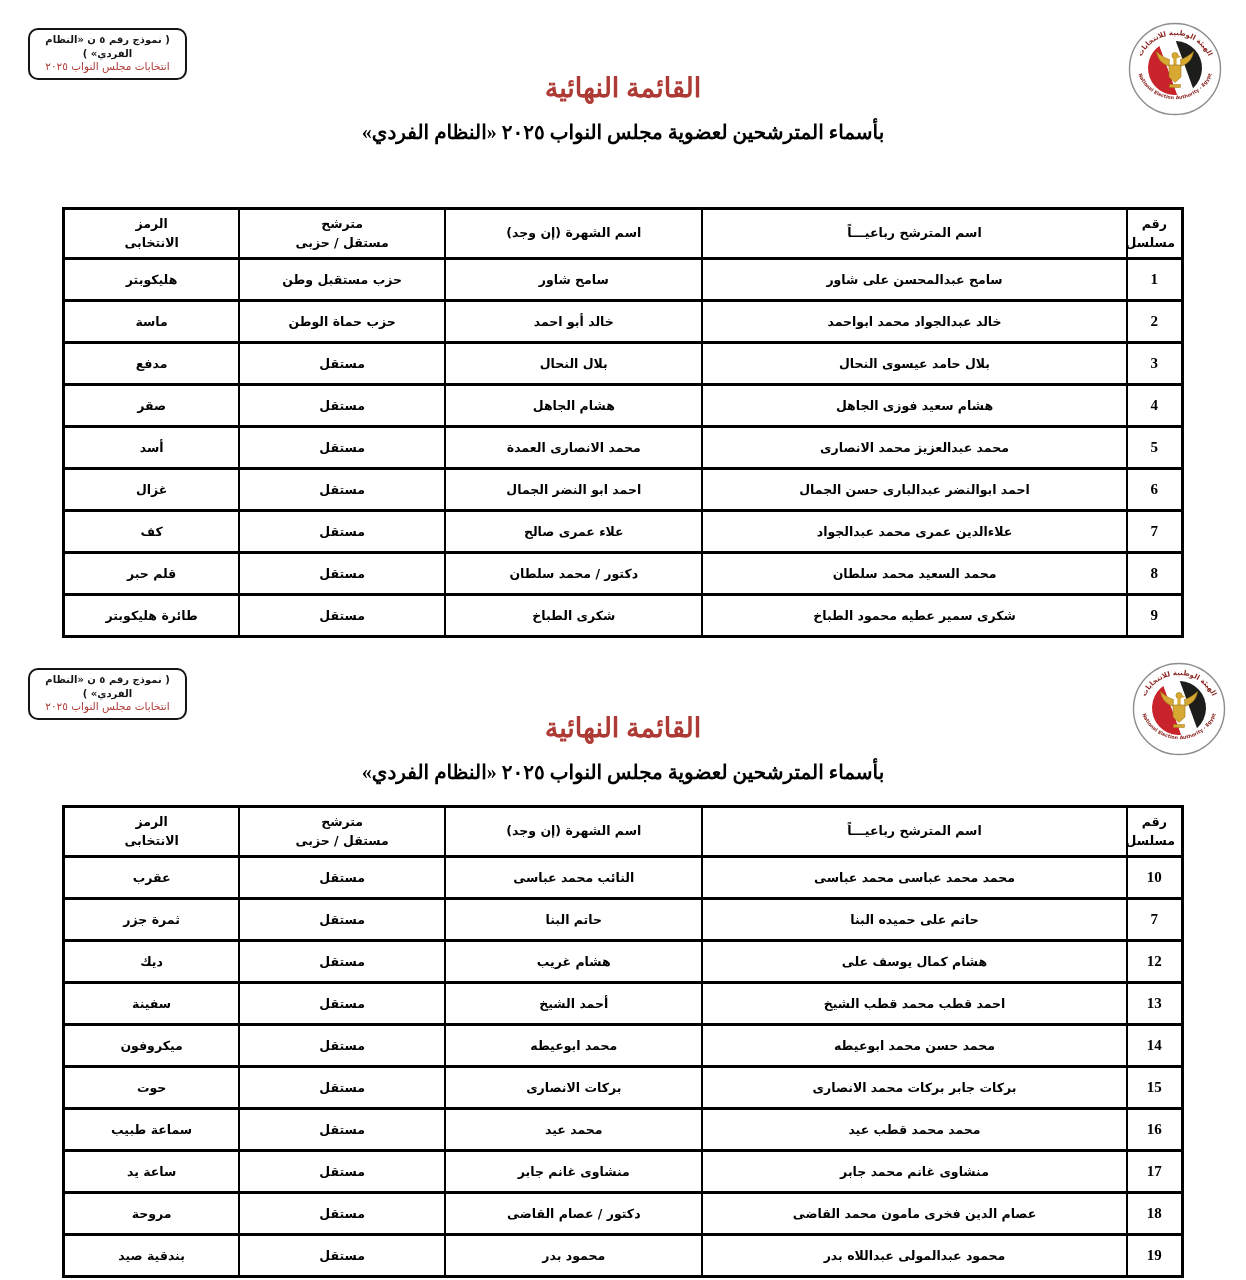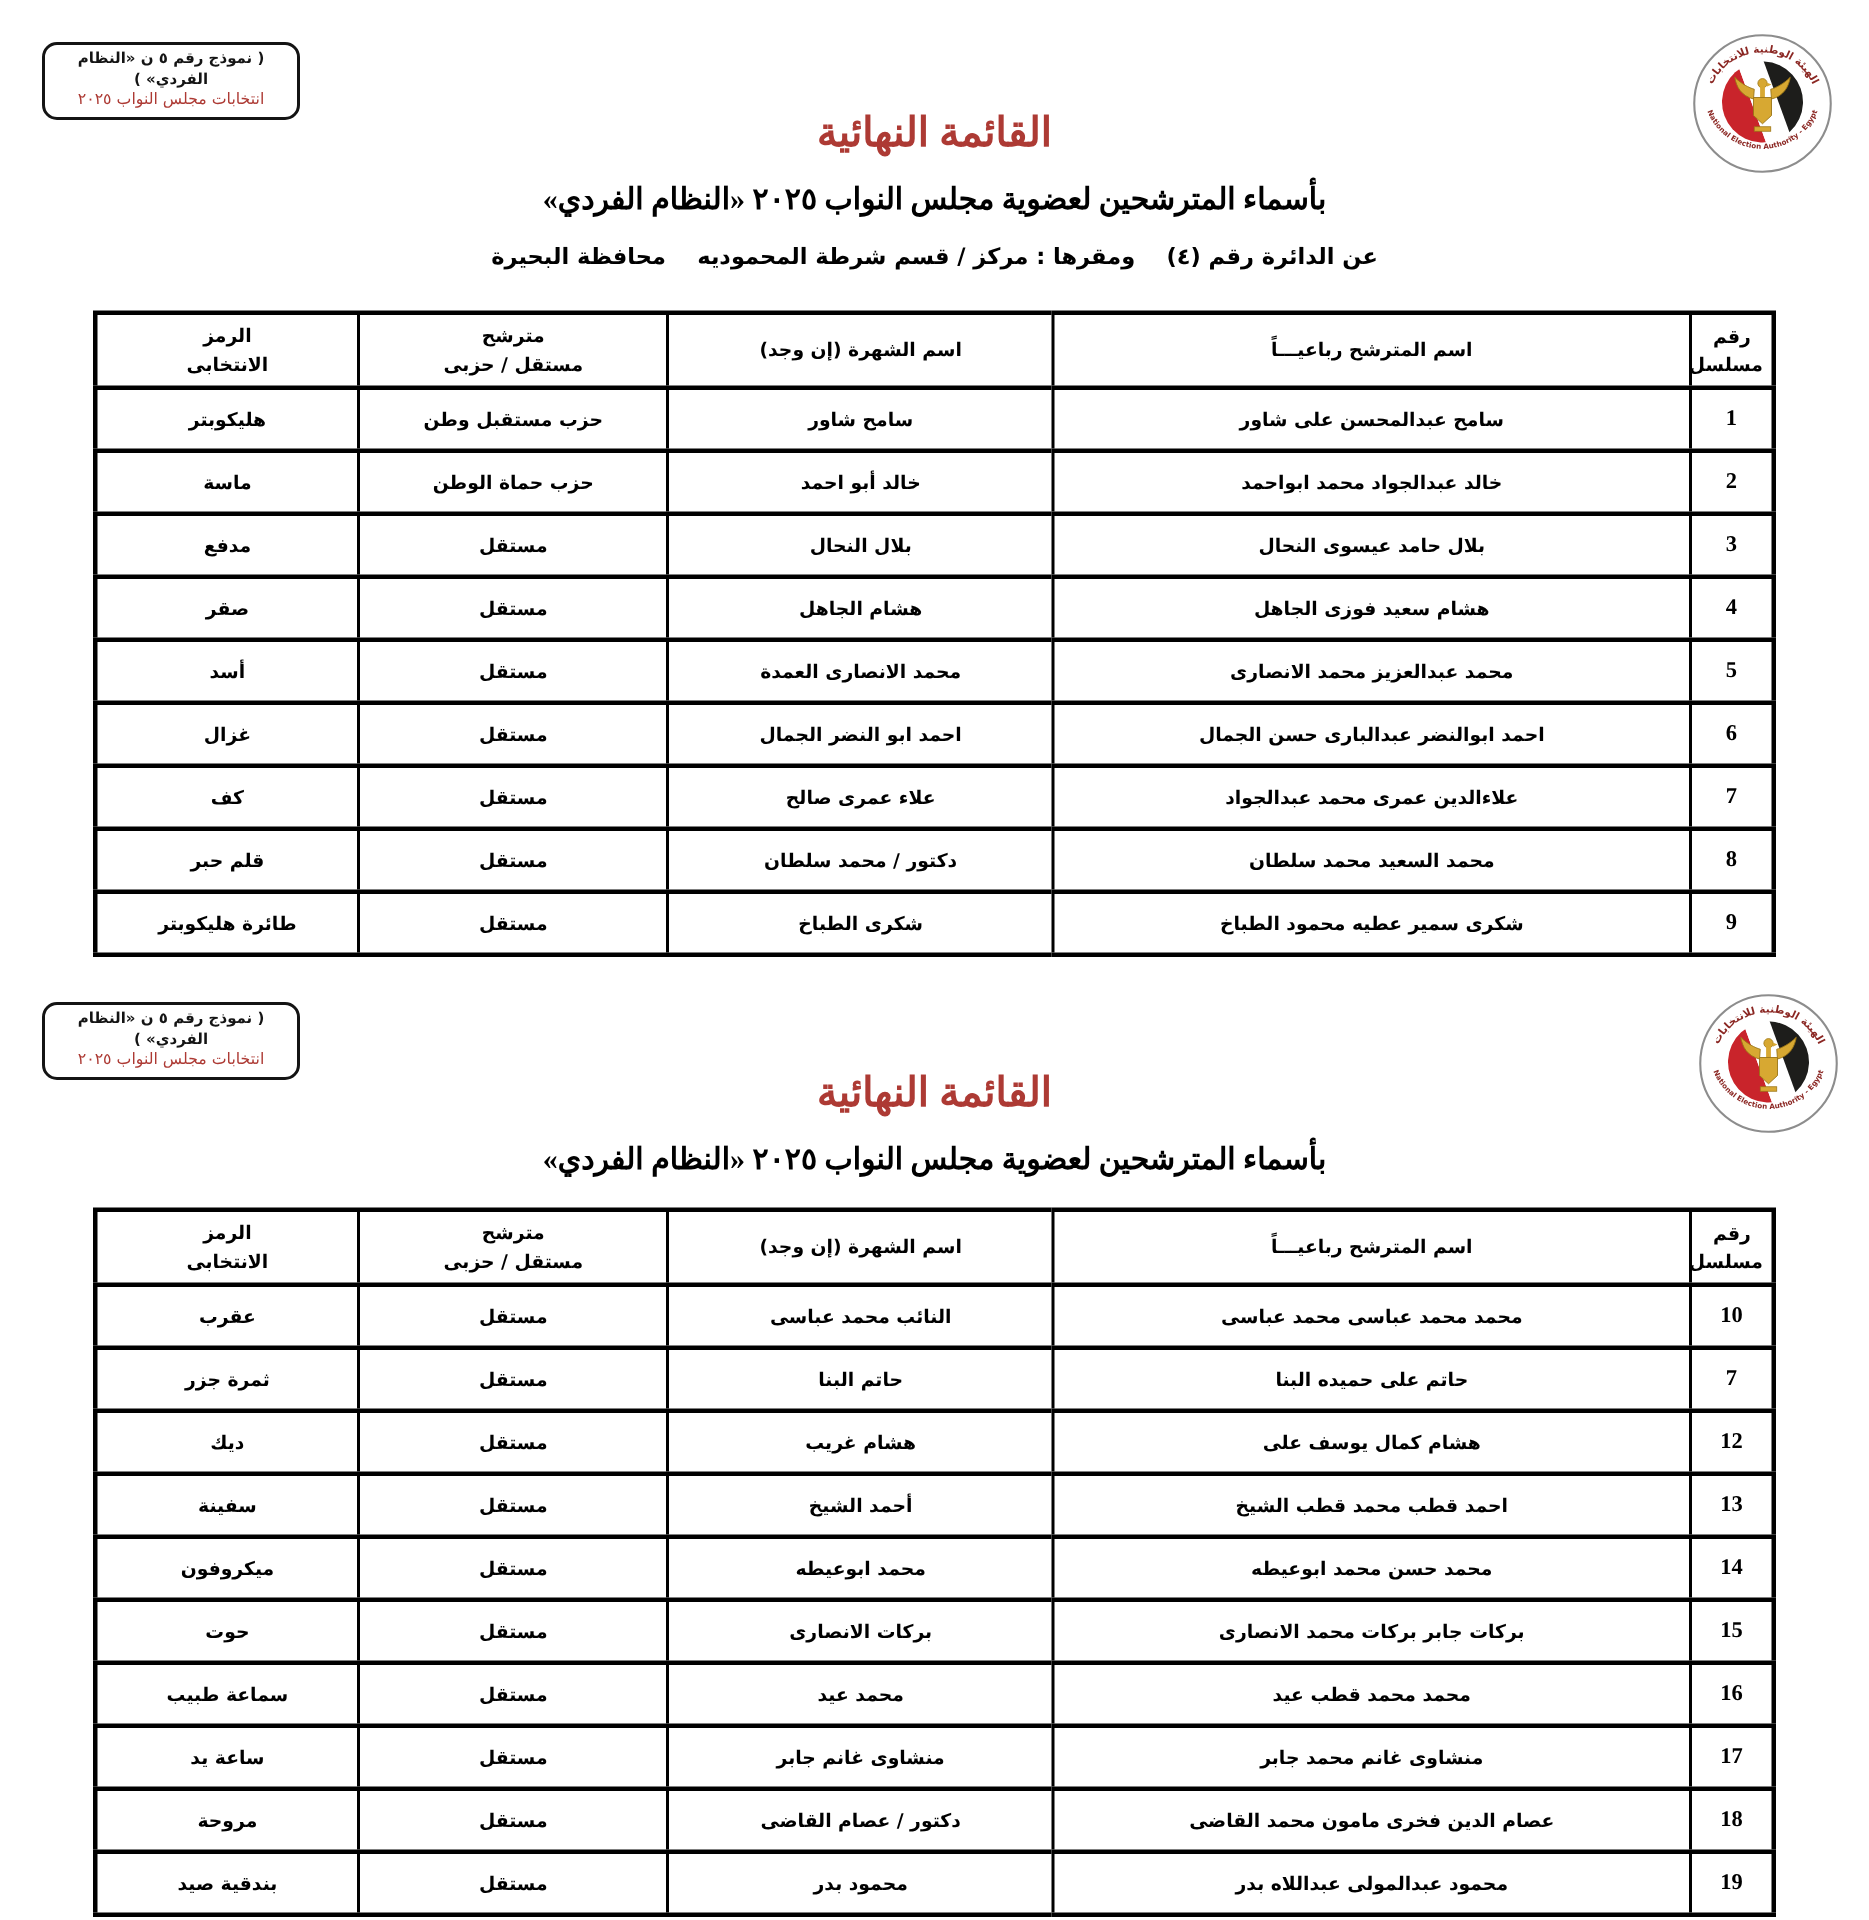--- a/index.html
+++ b/index.html
@@ -1,19 +1,19 @@
 <!DOCTYPE html>
 <html lang="ar" dir="rtl"><head>
 <meta charset="utf-8">
 <style>
   html,body{margin:0;padding:0;background:#ffffff;}
   body{width:1246px;height:1280px;font-family:"DejaVu Sans",sans-serif;}
   .page{position:relative;width:1246px;height:1280px;background:#fff;overflow:hidden;}
 
-  .stamp{position:absolute;left:28px;width:172px;box-sizing:border-box;
+  .stamp{position:absolute;left:28px;width:159px;box-sizing:border-box;
          border:2px solid #141414;border-radius:10px;padding:3px 4px 4px;
          text-align:center;background:#fff;}
   .stamp .l1{font-size:10px;font-weight:bold;color:#141414;line-height:1.35;}
   .stamp .l2{font-size:10.5px;font-weight:normal;color:#ad3a34;line-height:1.3;}
 
   .logo{position:absolute;}
 
   .title{position:absolute;left:0;width:100%;text-align:center;
          font-size:27px;font-weight:bold;color:#ad3a34;font-family:Liberation Serif, serif;}
   .subtitle{position:absolute;left:0;width:100%;text-align:center;
@@ -73,21 +73,20 @@
         <textPath href="#at1" startOffset="50%" text-anchor="middle">الهيئة الوطنية للانتخابات</textPath>
       </text>
       <text font-size="4.8" fill="#8b2723" font-weight="bold" font-family="DejaVu Sans, sans-serif">
         <textPath href="#ab1" startOffset="50%" text-anchor="middle">National Election Authority - Egypt</textPath>
       </text>
     </svg>
   </div>
 
   <div class="title" style="top:72px;">القائمة النهائية</div>
   <div class="subtitle" style="top:120px;">بأسماء المترشحين لعضوية مجلس النواب ٢٠٢٥ «النظام الفردي»</div>
-  <div class="location" style="top:162px;">عن الدائرة رقم  (٤)&nbsp;&nbsp;&nbsp; ومقرها : مركز / قسم شرطة  المحموديه&nbsp;&nbsp;&nbsp; محافظة  البحيرة</div>
 
   <table class="tbl" style="top:207px;">
     <colgroup>
       <col class="w-serial">
         <col class="w-name">
         <col class="w-fame">
         <col class="w-party">
         <col class="w-symbol">
     </colgroup>
     <thead>

